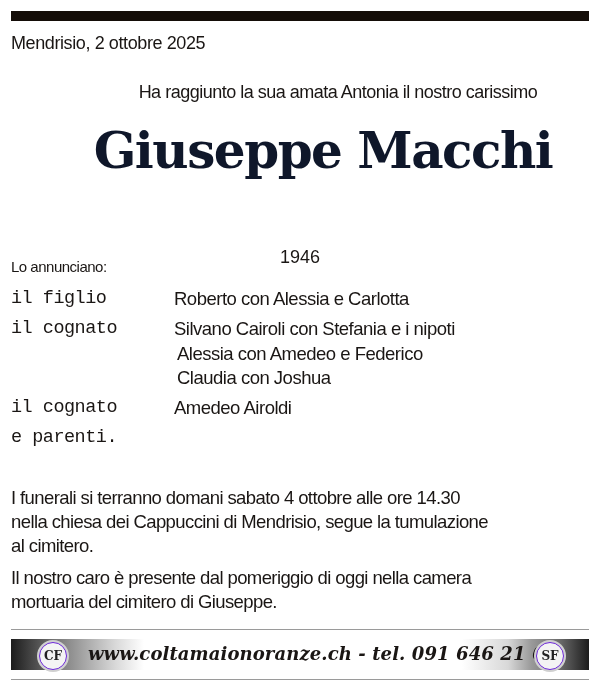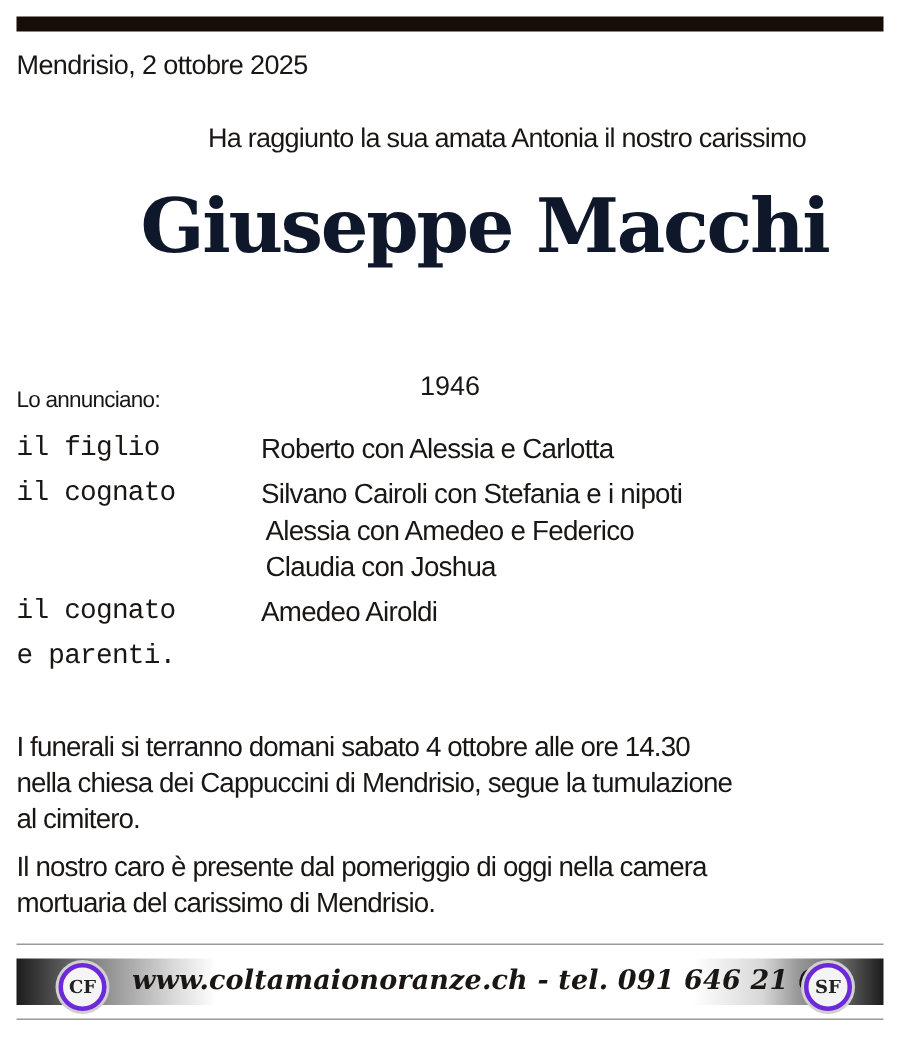--- a/index.html
+++ b/index.html
@@ -130,21 +130,21 @@
       white-space: nowrap;
       letter-spacing: 0.1px;
     }
     .logo {
       position: absolute;
       top: 642px;
       width: 26px;
       height: 26px;
       border-radius: 50%;
       background: #f4f4f4;
-      border: 3px solid #6d28d9;
+      border: 1px solid #6d28d9;
       box-shadow: 0 0 0 2px #d0d0d0;
       display: flex;
       align-items: center;
       justify-content: center;
       font-family: "DejaVu Serif", serif;
       font-size: 12px;
       font-weight: bold;
       color: #222;
     }
     .logo-left { left: 39px; }
@@ -191,21 +191,21 @@
 </div>
 
 <div class="para" style="top:486px;">
   <div>I funerali si terranno domani sabato 4 ottobre alle ore 14.30</div>
   <div>nella chiesa dei Cappuccini di Mendrisio, segue la tumulazione</div>
   <div>al cimitero.</div>
 </div>
 
 <div class="para" style="top:566px;">
   <div>Il nostro caro è presente dal pomeriggio di oggi nella camera</div>
-  <div>mortuaria del carissimo di Mendrisio.</div>
+  <div>mortuaria del cimitero di Giuseppe.</div>
 </div>
 
 <div class="footer-line" style="top:629px;"></div>
 <div class="footer-band"></div>
 <div class="logo logo-left">CF</div>
 <div class="footer-text">www.coltamaionoranze.ch - tel. 091 646 21 67</div>
 <div class="logo logo-right">SF</div>
 <div class="footer-line" style="top:679px;"></div>
 
 </body></html>

